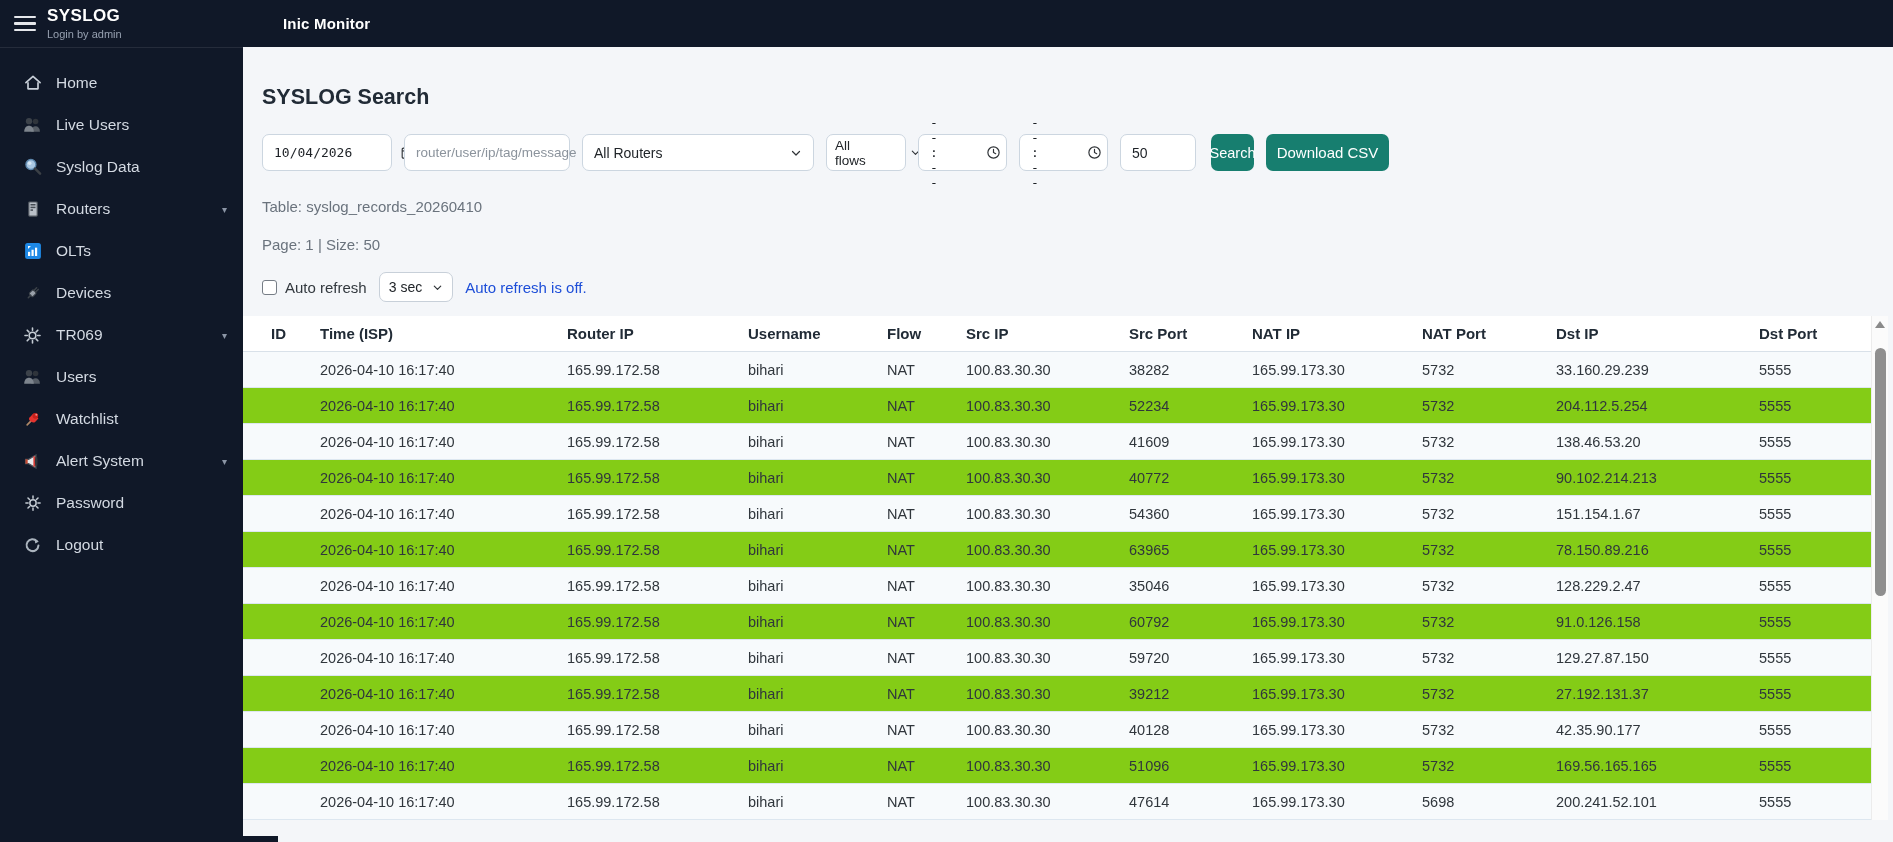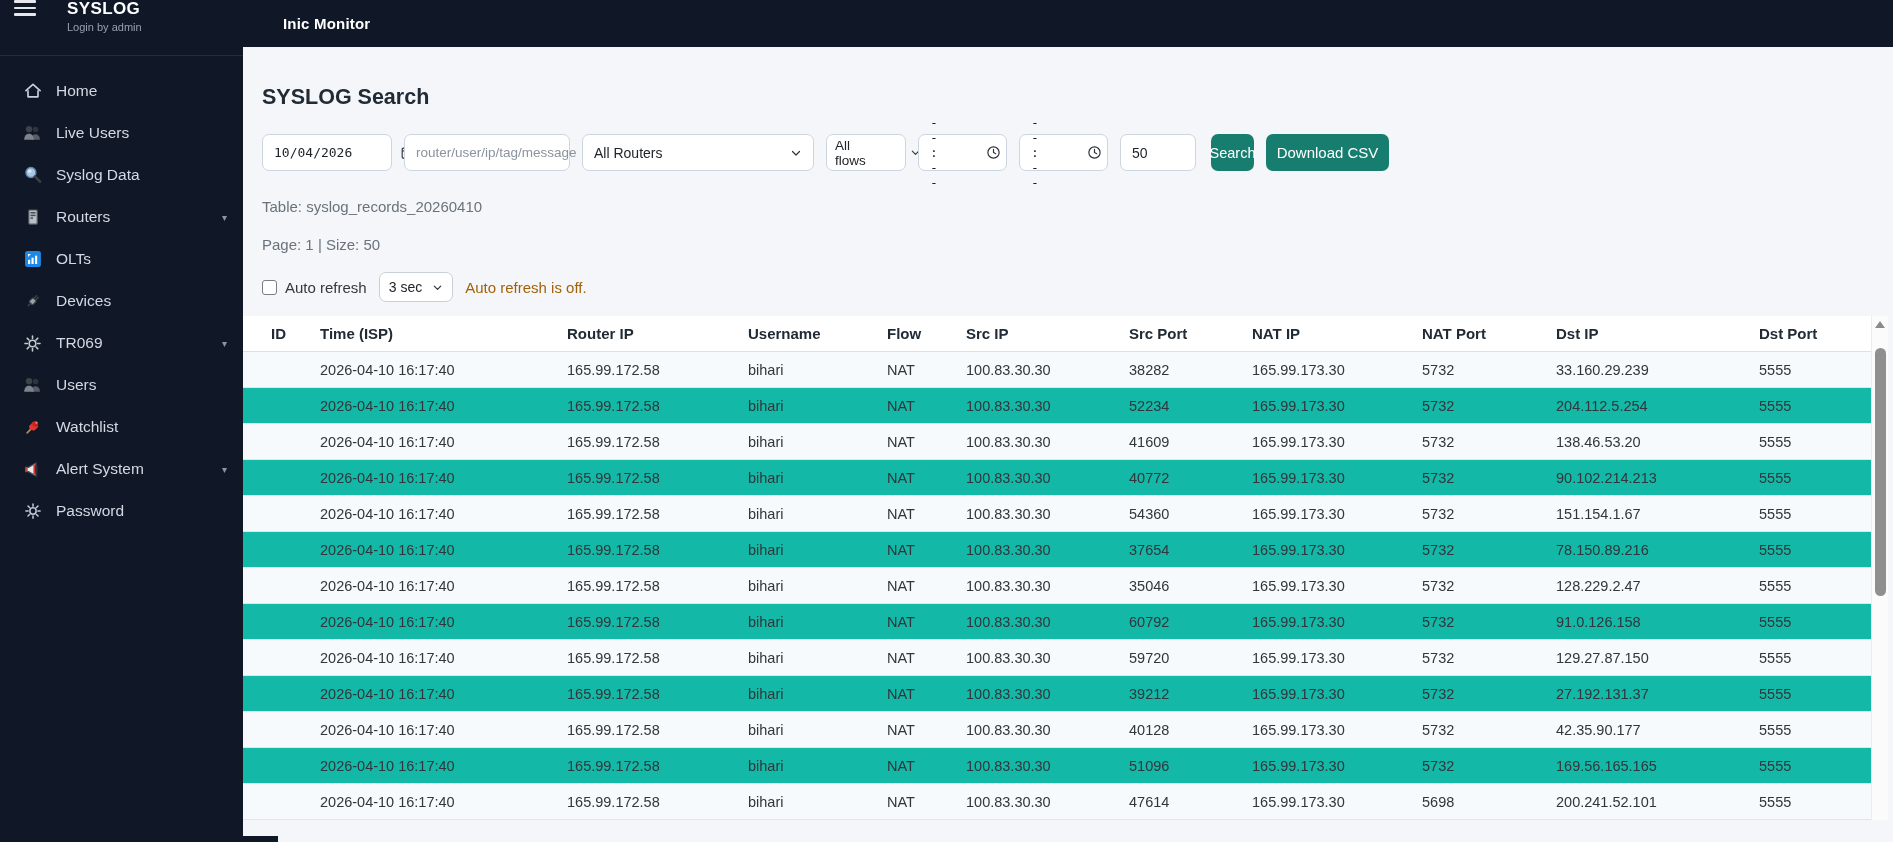--- a/index.html
+++ b/index.html
@@ -5,21 +5,21 @@
   * { margin:0; padding:0; box-sizing:border-box; }
   html,body { width:1893px; height:842px; overflow:hidden; }
   body {
     font-family:"Liberation Sans","DejaVu Sans",sans-serif;
     background:#f4f6f9; position:relative; color:#212529;
   }
   .mono { font-family:"DejaVu Sans Mono",monospace; }
 
   
   .sidebar { position:absolute; left:0; top:0; bottom:0; width:243px; background:#101828; z-index:5; }
-  .sidebar-header { height:56px; display:flex; align-items:flex-start; padding:0 14px; border-bottom:1px solid rgba(255,255,255,0.09);gap:20px; }
+  .sidebar-header { height:48px; display:flex; align-items:center; padding:0 14px; border-bottom:1px solid rgba(255,255,255,0.09); }
   .hamburger { width:22px; display:flex; flex-direction:column; gap:4px; cursor:pointer; margin-right:11px; }
   .hamburger span { display:block; height:2.5px; background:#e5e7eb; border-radius:1px; }
   .brand-title { color:#ffffff; font-size:17px; font-weight:800; letter-spacing:.4px; line-height:1.1; }
   .brand-sub { color:#96a0b0; font-size:11px; margin-top:2px; }
   .nav { padding-top:14px; }
   .nav-item { height:42px; display:flex; align-items:center; padding:0 16px 0 22px; cursor:pointer; position:relative; }
   .nav-icon { width:21px; height:21px; flex:0 0 21px; display:flex; align-items:center; justify-content:center; }
   .nav-label { color:#d3d9e2; font-size:15.5px; margin-left:13px; }
   .nav-caret { margin-left:auto; color:#8b95a5; font-size:10px; }
   .footer-strip { position:absolute; left:0; bottom:0; width:278px; height:6px; background:#101828; z-index:6; }
@@ -43,24 +43,24 @@
   .btn-csv { width:123px; margin-left:12px; font-size:15px; }
 
   .meta-line { margin:27px 0 0 19px; font-size:15px; color:#6a737d; }
   .meta-line2 { margin:21px 0 0 19px; font-size:15px; color:#6a737d; }
 
   .refresh-row { margin:19px 0 0 19px; display:flex; align-items:center; height:30px; }
   .checkbox { width:15px; height:15px; border:1.5px solid #767d86; border-radius:3px; background:#fff; cursor:pointer; }
   .refresh-label { font-size:15px; color:#32383e; margin-left:8px; }
   .interval-select { margin-left:12px; height:30px; background:#fff; border:1px solid #c8d0d9; border-radius:7px; display:flex; align-items:center; padding:0 9px; font-size:14px; color:#212529; cursor:pointer; }
   .interval-select .sel-chevron { margin-left:10px; }
-  .refresh-status { font-size:15px; color:#a16207; margin-left:12px; }
+  .refresh-status { font-size:15px; color:#1d4ed8; margin-left:12px; }
 
   
-  .table-wrap { margin-top:14px; margin-right:5px; position:relative; background:#14b8a6; }
+  .table-wrap { margin-top:14px; margin-right:5px; position:relative; background:#84cc16; }
   table { border-collapse:collapse; table-layout:fixed; width:calc(100% - 17px); }
   th { text-align:left; font-size:15px; font-weight:700; color:#212b36; padding:9px 6px 9px 0; background:#fff; }
   th:first-child, td:first-child { padding-left:28px; }
   td { font-size:14.5px; color:#30363c; padding:9.5px 6px 9.5px 0; white-space:nowrap; overflow:hidden; }
   thead tr { border-bottom:1px solid #d9e1e9; }
   tbody tr { border-bottom:1px solid #dde7f0; }
   tbody tr:nth-child(odd) { background:#f7fafc; }
 
   .vscrollbar { position:absolute; top:0; right:0; bottom:0; width:17px; background:#fbfbfb; border-left:1px solid #ececec; }
   .scroll-up-arrow { position:absolute; top:5px; left:3px; width:0; height:0; border-left:5.5px solid transparent; border-right:5.5px solid transparent; border-bottom:7px solid #8a8a8a; }
@@ -225,20 +225,29 @@
               <line x1="5.3" y1="5.3" x2="7.4" y2="7.4"></line>
               <line x1="16.6" y1="16.6" x2="18.7" y2="18.7"></line>
               <line x1="5.3" y1="18.7" x2="7.4" y2="16.6"></line>
               <line x1="16.6" y1="7.4" x2="18.7" y2="5.3"></line>
             </g>
           </svg>
       </span>
       <span class="nav-label">Password</span>
     </div>
 
+    <div class="nav-item">
+      <span class="nav-icon">
+        <svg width="19" height="19" viewBox="0 0 24 24">
+            <path d="M17.5 6.5 A7.5 7.5 0 1 0 19.5 12" fill="none" stroke="#aab3bd" stroke-width="2.6" stroke-linecap="round"></path>
+            <path d="M14.5 3.5 L20 6.8 L15.5 9.5 Z" fill="#aab3bd"></path>
+          </svg>
+      </span>
+      <span class="nav-label">Logout</span>
+    </div>
 
   </nav>
 </aside>
 
 <header class="topbar">
   <span class="topbar-title">Inic Monitor</span>
 </header>
 
 <main class="content">
 
@@ -426,21 +435,21 @@
             <td>151.154.1.67</td>
             <td>5555</td>
           </tr>
           <tr>
             <td></td>
             <td>2026-04-10 16:17:40</td>
             <td>165.99.172.58</td>
             <td>bihari</td>
             <td>NAT</td>
             <td>100.83.30.30</td>
-            <td>37654</td>
+            <td>63965</td>
             <td>165.99.173.30</td>
             <td>5732</td>
             <td>78.150.89.216</td>
             <td>5555</td>
           </tr>
           <tr>
             <td></td>
             <td>2026-04-10 16:17:40</td>
             <td>165.99.172.58</td>
             <td>bihari</td>

